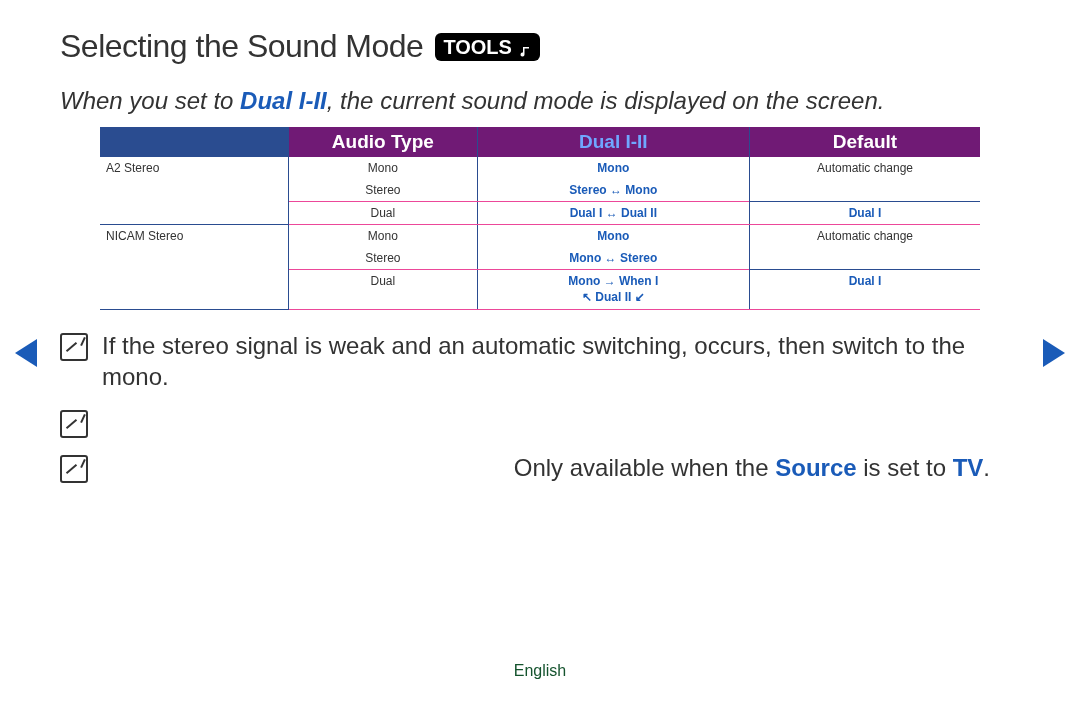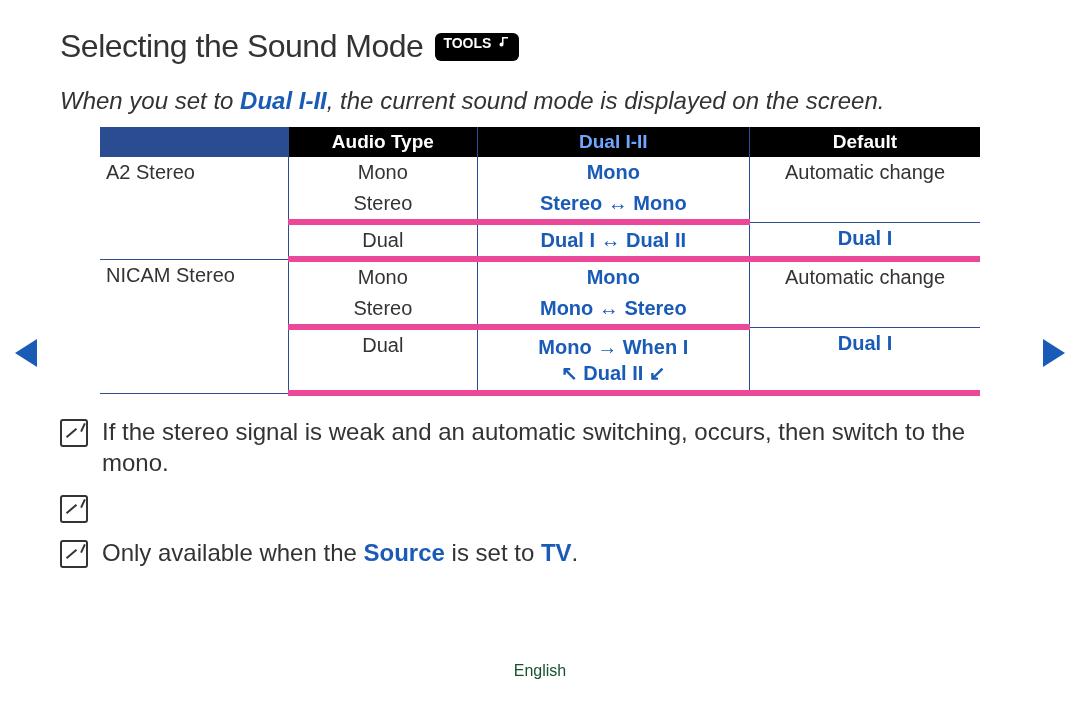--- a/index.html
+++ b/index.html
@@ -1,35 +1,35 @@
 <!DOCTYPE html>
 <html><head>
 <meta charset="utf-8">
 <style>
   html,body{margin:0;padding:0;background:#fff;color:#333;font-family:Arial,Helvetica,sans-serif;}
   .page{position:relative;width:1080px;height:705px;box-sizing:border-box;padding:28px 60px 20px 60px;}
   .title-row{display:flex;align-items:center;gap:12px;}
   .title{font-size:32px;font-weight:400;color:#333;letter-spacing:-0.5px;}
-  .tools-badge{display:inline-flex;align-items:flex-start;gap:6px;background:#000;color:#fff;border-radius:6px;padding:2px 8px;font-size:14px;font-weight:bold;height:24px;}
+  .tools-badge{display:inline-flex;align-items:flex-end;gap:6px;background:#000;color:#fff;border-radius:6px;padding:2px 8px;font-size:20px;font-weight:bold;height:24px;}
   .tools-badge .music-icon svg{display:block;}
   .intro{font-size:24px;color:#333;margin-top:22px;font-style:italic;}
   .blueb{color:#1a5bb8;font-weight:bold;}
   .tbl{border-collapse:collapse;margin-top:12px;width:880px;margin-left:auto;margin-right:auto;}
-  .tbl th{background:#000000;color:#fff;font-weight:bold;font-size:19px;border-right:1px solid #2a4c90;border-left:1px solid #2a4c90;padding:4px 6px;}
+  .tbl th{background:#701a75;color:#fff;font-weight:bold;font-size:19px;border-right:1px solid #2a4c90;border-left:1px solid #2a4c90;padding:4px 6px;}
   .tbl th.hi{color:#6fa7ff;}
-  .tbl td{font-size:20px;padding:4px 8px;border-right:1px solid #2a4c90;border-left:1px solid #2a4c90;text-align:center;vertical-align:top;white-space:nowrap;margin-left:25px;}
-  .tbl tr.bb td{border-bottom:6px solid #ec4899;}
+  .tbl td{font-size:12px;padding:4px 8px;border-right:1px solid #2a4c90;border-left:1px solid #2a4c90;text-align:center;vertical-align:top;white-space:nowrap;margin-left:25px;}
+  .tbl tr.bb td{border-bottom:1px solid #ec4899;}
   .tbl td.first{border-left:none;text-align:left;padding-left:6px;}
   .tbl td.last{border-right:none;}
   .col0{width:180px;}
   .col1{width:180px;}
   .col2{width:260px;}
   .col3{width:220px;}
   .notes{margin-top:20px;padding-right:30px;}
-  .note{display:flex;align-items:flex-start;gap:14px;margin-bottom:14px;font-size:24px;line-height:1.3;}
+  .note{display:flex;align-items:flex-start;gap:14px;margin-bottom:14px;font-size:24px;line-height:1.3;justify-content:space-between;}
   .note-icon{flex:0 0 auto;width:24px;height:24px;border:2px solid #333;border-radius:3px;position:relative;margin-top:3px;}
   .note-icon::before{content:"";position:absolute;left:3px;top:11px;width:13px;height:2px;background:#333;transform:rotate(-40deg);}
   .note-icon::after{content:"";position:absolute;right:2px;top:2px;width:2px;height:9px;background:#333;transform:rotate(25deg);}
   .nav-arrow{position:absolute;top:50%;transform:translateY(-50%);width:0;height:0;}
   .nav-left{left:15px;border-top:14px solid transparent;border-bottom:14px solid transparent;border-right:22px solid #1a5bb8;}
   .nav-right{right:15px;border-top:14px solid transparent;border-bottom:14px solid transparent;border-left:22px solid #1a5bb8;}
   .footer{position:absolute;bottom:25px;left:0;right:0;text-align:center;font-size:16px;color:#14532d;}
   .empty-col{border-left:none !important;border-right:1px solid #2a4c90;}
 </style>
 </head>

